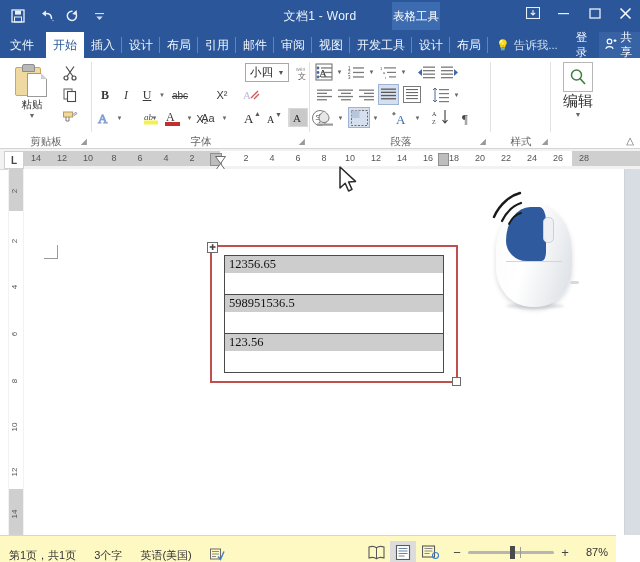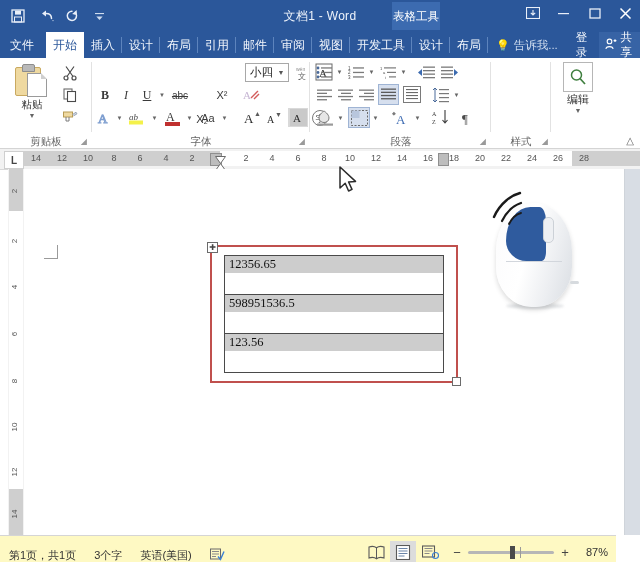--- a/index.html
+++ b/index.html
@@ -143,21 +143,21 @@
   .ricon {
     position: absolute; display: flex; align-items: center; justify-content: center;
     color: #3a3a3a;
   }
   .ricon.pressed { background: #d6dfee; border: 1px solid #9fb4d4; box-sizing: border-box; }
 
   
   .pg-btn {
     position: absolute; display: flex; align-items: center; justify-content: center;
   }
-  .style-label { font-size: 11px; color: #333; margin-top: 0px; }
+  .style-label { font-size: 15px; color: #333; margin-top: 0px; }
   .edit-big {
     position: absolute; left: 548px; top: 4px; width: 44px; height: 62px;
     display: flex; flex-direction: column; align-items: center;
   }
   .edit-sq {
     width: 28px; height: 28px; border: 1px solid #b6b6b6; background: #fff;
     display: flex; align-items: center; justify-content: center;
   }
   .ribbon-collapse {
     position: absolute; right: 6px; bottom: 2px; font-size: 10px; color: #666;
@@ -465,21 +465,21 @@
           <path d="M8 11 L15 4 M11 12 L16 7" stroke="#d35c5c" stroke-width="1.4"></path>
         </svg>
       </div>
 
       <div class="ricon" style="left:3px; top:50px; width:19px; height:19px;">
         <svg width="17" height="17" viewBox="0 0 17 17">
           <text x="2" y="14" font-size="13" fill="none" stroke="#7f9fd0" stroke-width="1" font-family="serif">A</text>
         </svg>
       </div>
       <div class="ricon" style="left:23px; top:50px; width:9px; height:19px; font-size:6px; color:#666;">▼</div>
-      <div class="ricon" style="left:35px; top:50px; width:22px; height:19px;">
+      <div class="ricon" style="left:50px; top:50px; width:22px; height:19px;">
         <svg width="20" height="18" viewBox="0 0 20 18">
           <text x="1" y="11" font-size="9" fill="#4a4a4a" font-family="serif" font-style="italic">ab</text>
           <rect x="1" y="11.5" width="14" height="4" fill="#f4f14a"></rect>
         </svg>
       </div>
       <div class="ricon" style="left:58px; top:50px; width:9px; height:19px; font-size:6px; color:#666;">▼</div>
       <div class="ricon" style="left:70px; top:50px; width:22px; height:19px;">
         <svg width="20" height="18" viewBox="0 0 20 18">
           <text x="3" y="12" font-size="12" fill="#3a3a3a" font-family="serif">A</text>
           <rect x="2" y="13" width="15" height="4" fill="#c0302f"></rect>

